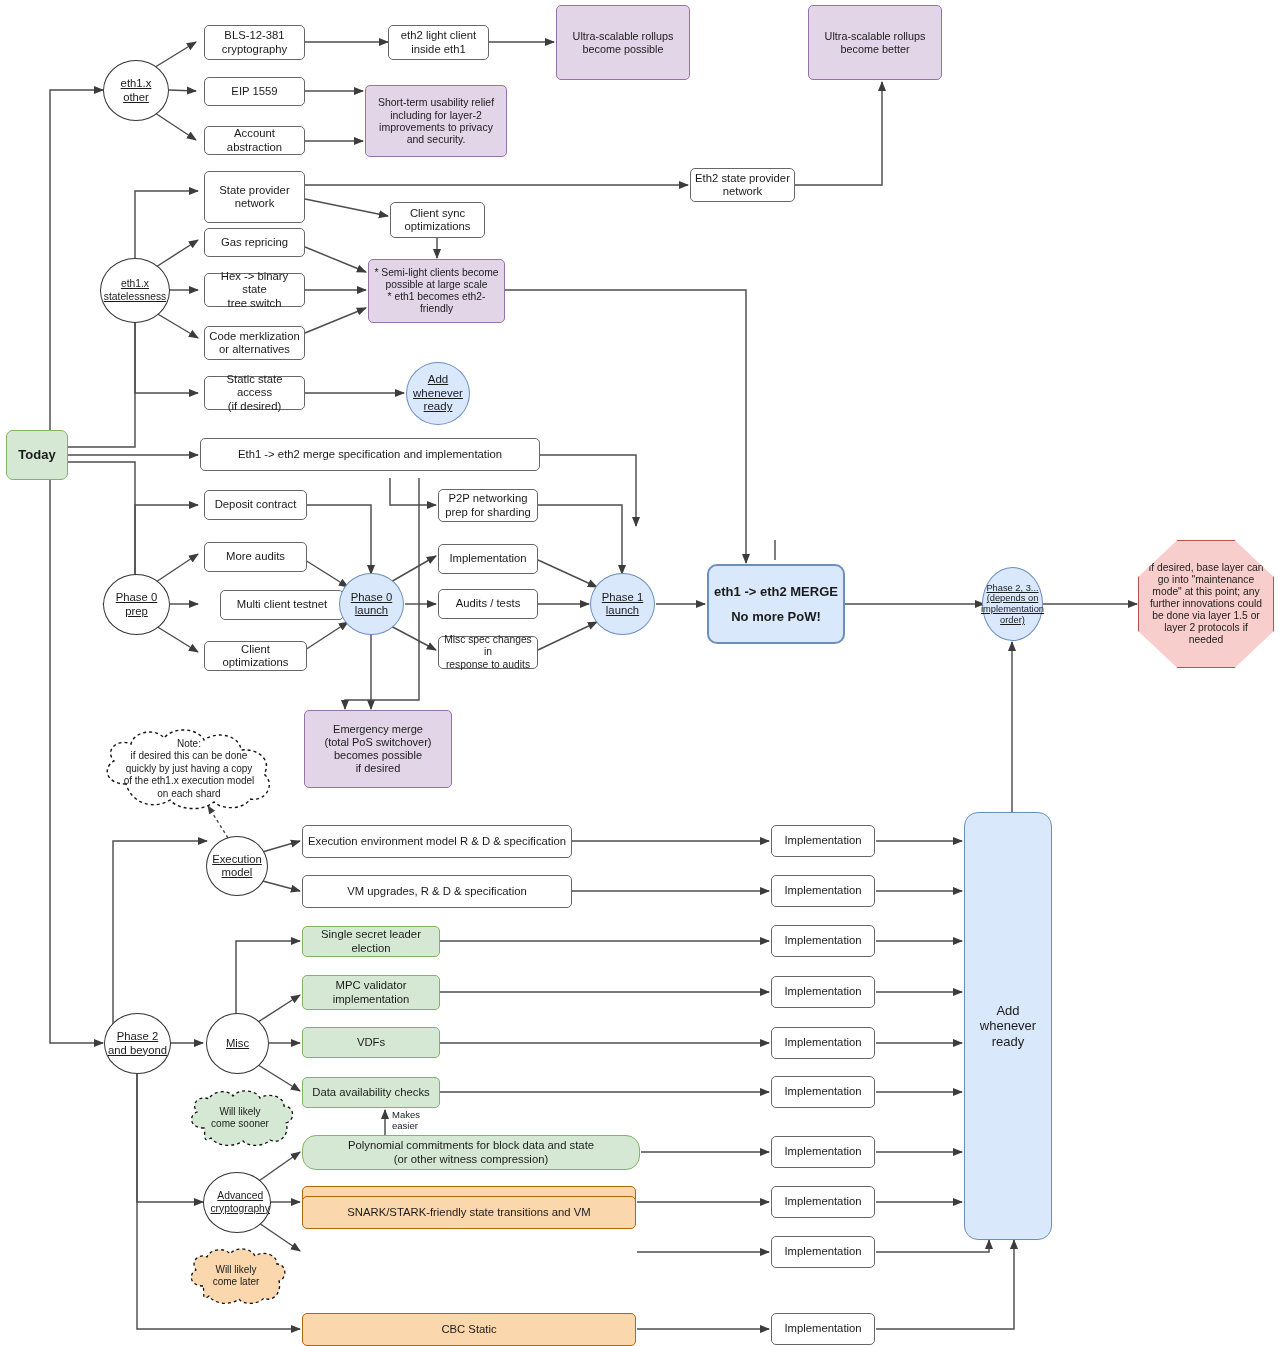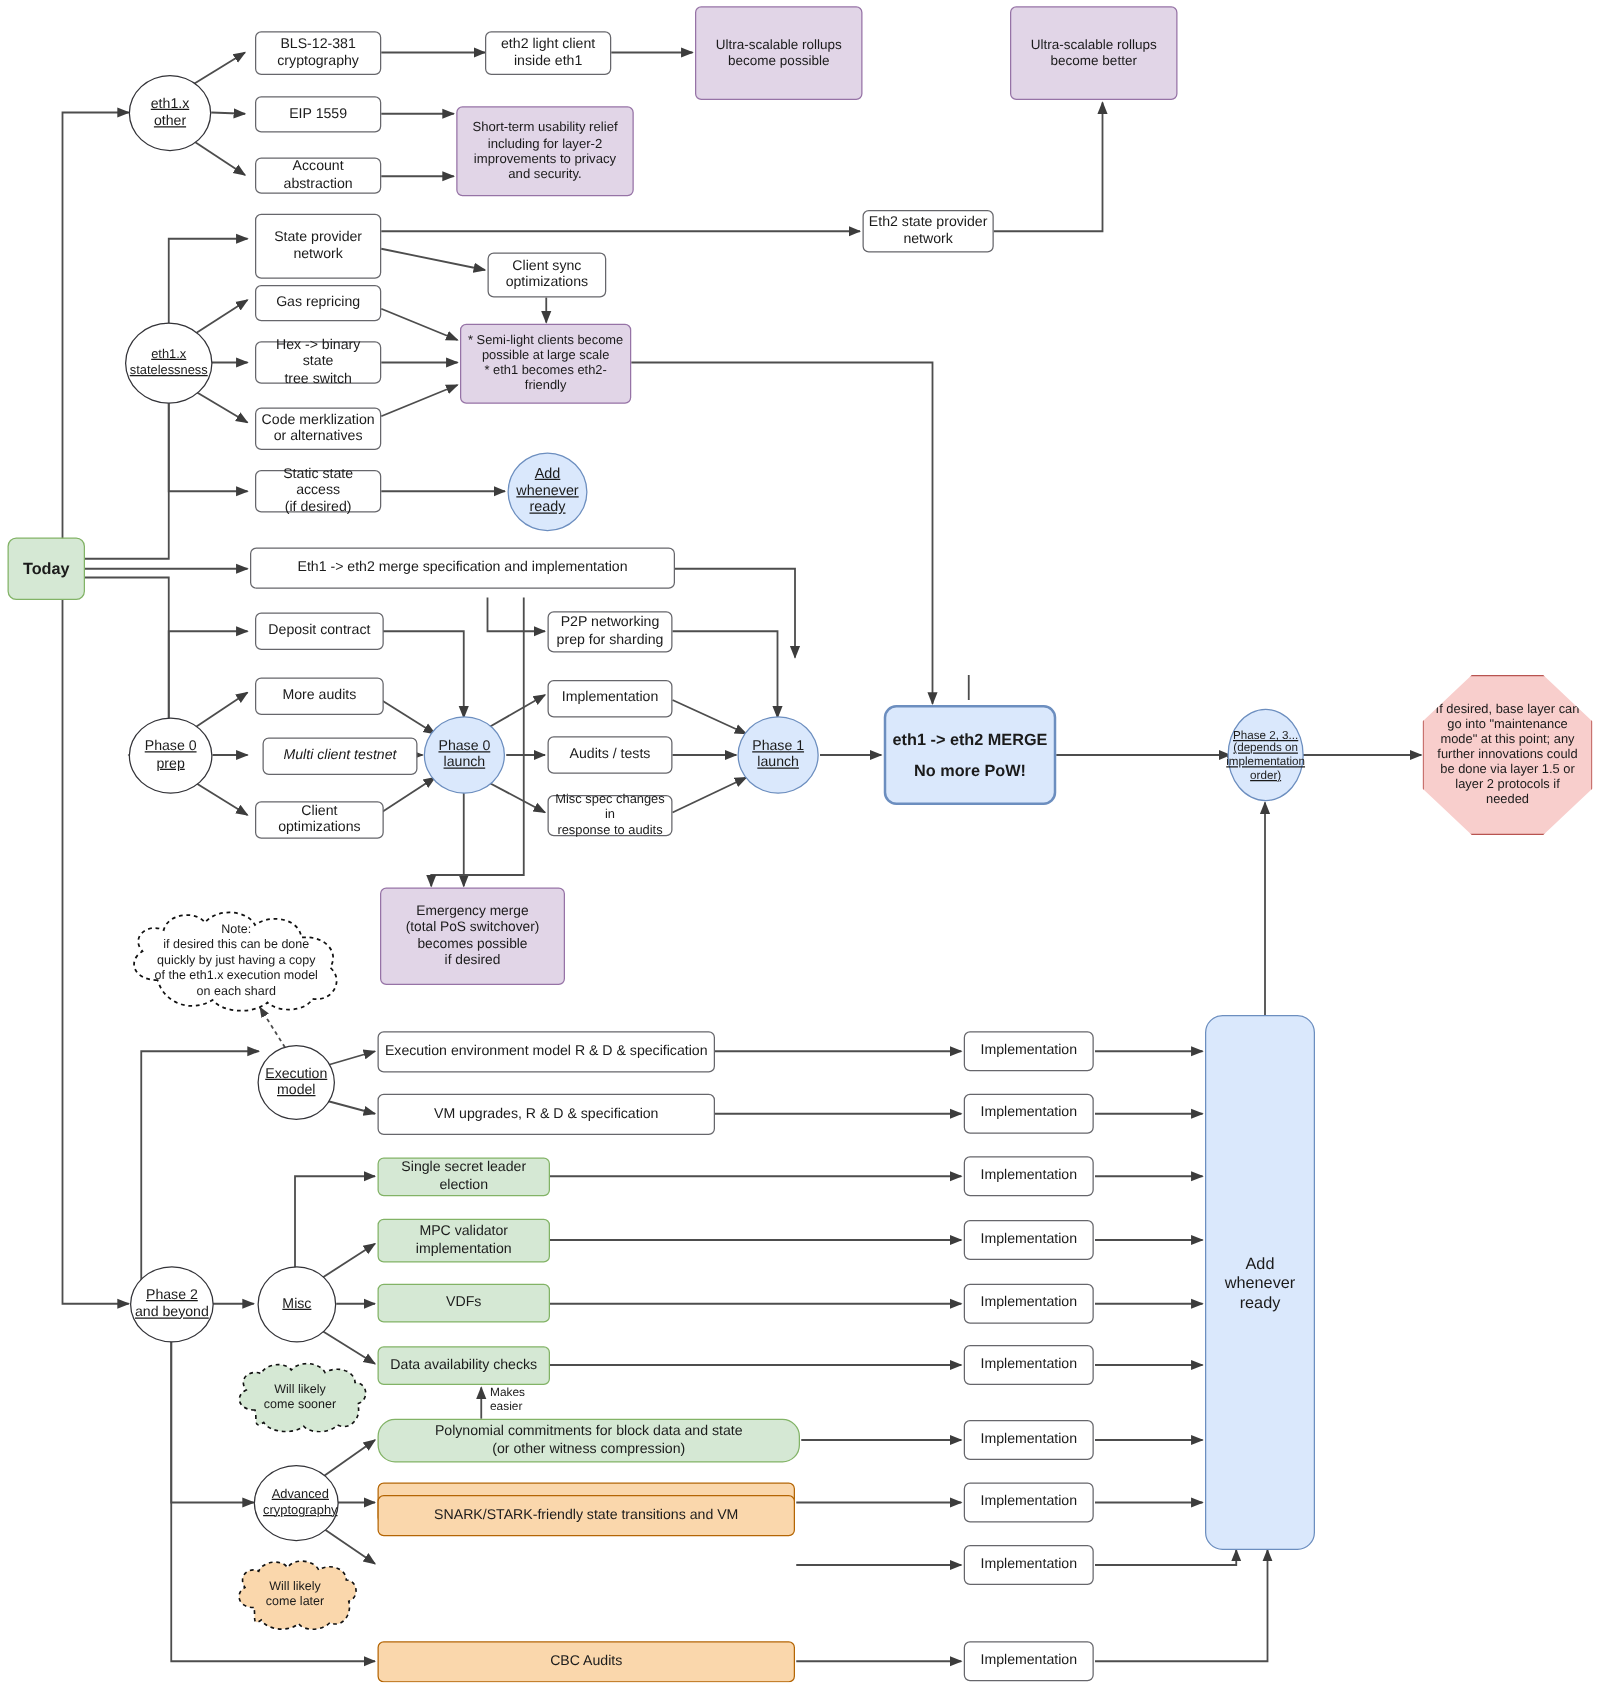--- a/index.html
+++ b/index.html
@@ -287,21 +287,21 @@
       <span>Phase 0</span><br>
       <span>prep</span>
     </span>
   </div>
   <div class="node rect" style="left:204px;top:490px;width:103px;height:30px;">
     <span>Deposit contract</span>
   </div>
   <div class="node rect" style="left:204px;top:542px;width:103px;height:30px;">
     <span>More audits</span>
   </div>
-  <div class="node rect" style="left:210px;top:590px;width:124px;height:30px;font-style:italic;">
+  <div class="node rect" style="left:220px;top:590px;width:124px;height:30px;">
     <span>Multi client testnet</span>
   </div>
   <div class="node rect" style="left:204px;top:641px;width:103px;height:30px;">
     <span>Client optimizations</span>
   </div>
 
   <div class="node ell blue" style="left:339px;top:573px;width:65px;height:62px;">
     <span>
       <span>Phase 0</span><br>
       <span>launch</span>
@@ -468,21 +468,21 @@
 
   <div class="node rect orange" style="left:302px;top:1186px;width:334px;height:33px;">
     <span>Post-quantum crypto (especially aggregate signatures)</span>
   </div>
 
   <div class="node rect orange" style="left:302px;top:1196px;width:334px;height:33px;">
     <span>SNARK/STARK-friendly state transitions and VM</span>
   </div>
 
   <div class="node rect orange" style="left:302px;top:1313px;width:334px;height:33px;">
-    <span>CBC Audits</span>
+    <span>CBC Static</span>
   </div>
 
   <div class="node rect" style="left:771px;top:825px;width:104px;height:32px;">
     <span>Implementation</span>
     </div>
   <div class="node rect" style="left:771px;top:875px;width:104px;height:32px;">
     <span>Implementation</span>
     </div>
   <div class="node rect" style="left:771px;top:925px;width:104px;height:32px;">
     <span>Implementation</span>

